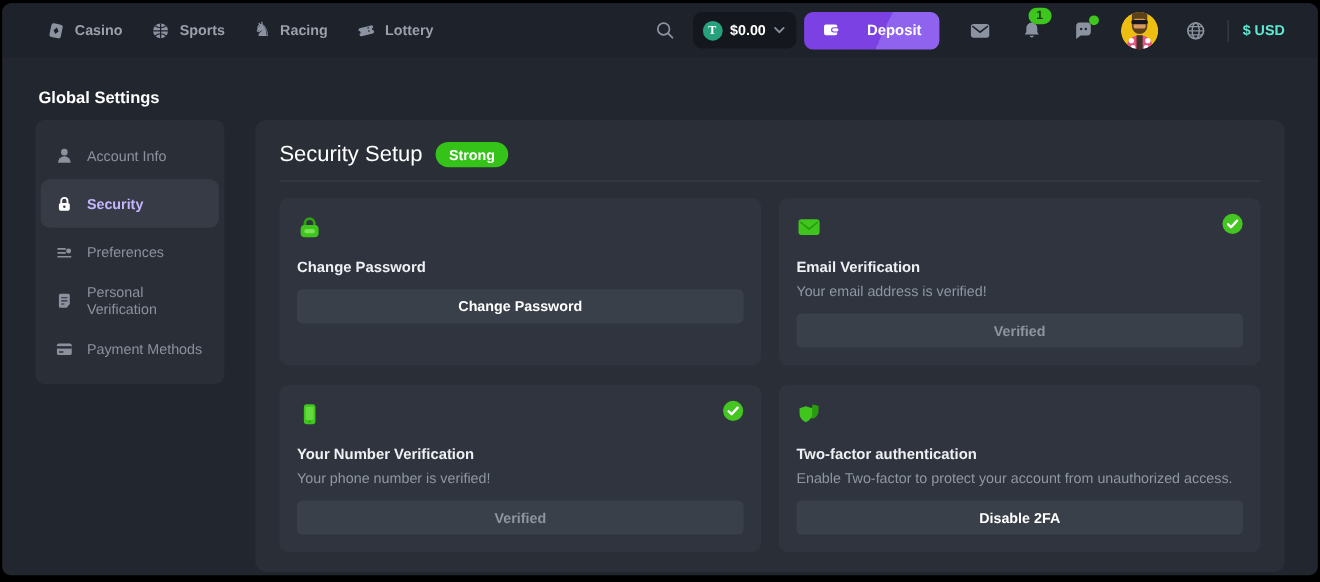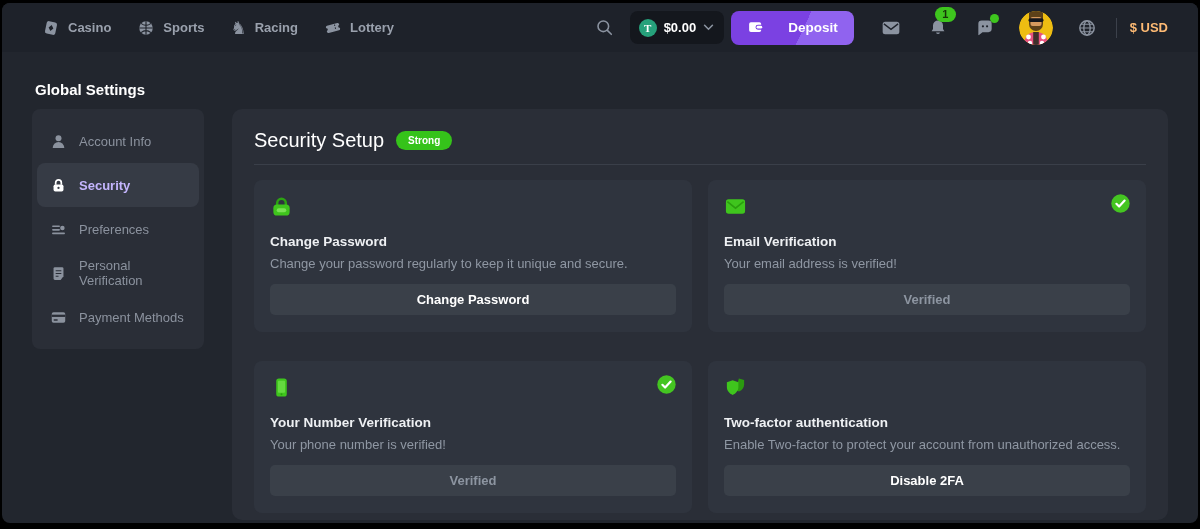--- a/index.html
+++ b/index.html
@@ -18,36 +18,36 @@
   .coin { width:18px; height:18px; border-radius:50%; background:#26a17b; color:#fff; font-size:11px; font-weight:700; display:flex; align-items:center; justify-content:center; font-family:"Liberation Serif",serif; }
   .balance-amt { color:#fff; font-size:13px; font-weight:700; }
   .deposit-btn { margin-left:7px; height:34px; padding:0 16px; border:none; border-radius:8px;
     background:linear-gradient(115deg,#7b41e2 58%,#9063ef 58%);
     color:#fff; font-size:13.5px; font-weight:700; font-family:inherit; display:flex; align-items:center; gap:24px; cursor:pointer; }
   .icon-btn { width:20px; height:20px; margin-left:27px; position:relative; cursor:pointer; display:inline-flex; }
   .badge-count { position:absolute; top:-11px; left:7px; min-width:21px; height:15px; background:#3ec51e; border-radius:999px; color:#173508; font-size:11px; font-weight:700; display:flex; align-items:center; justify-content:center; padding:0 5px; }
   .presence-dot { position:absolute; top:-4px; right:-4px; width:9px; height:9px; border-radius:50%; background:#3ec51e; }
   .avatar { width:34px; height:34px; margin-left:24px; border-radius:50%; overflow:hidden; cursor:pointer; flex:none; }
   .vdiv { width:1px; height:20px; background:#3c414b; margin-left:19px; }
-  .currency { margin-left:13px; color:#fdba74; font-size:13px; font-weight:600; cursor:pointer; white-space:nowrap; }
+  .currency { margin-left:13px; color:#5eead4; font-size:13px; font-weight:600; cursor:pointer; white-space:nowrap; }
 
   
   .page-title { position:absolute; left:33px; top:78px; color:#fff; font-size:15px; font-weight:700; }
   .sidebar { position:absolute; left:30px; top:106px; width:172px; height:240px; background:#2a2e37; border-radius:8px; padding:10px 0; }
   .side-item { height:44px; display:flex; align-items:center; gap:12px; padding:0 13px; margin:0 5px; border-radius:8px; color:#8b929e; font-size:13px; cursor:pointer; }
   .side-item.active { background:#363b45; color:#c4b5fd; font-weight:700; }
   .side-ic { width:17px; height:17px; flex:none; display:inline-flex; }
 
   
   .panel { position:absolute; left:230px; top:106px; width:936px; height:411px; background:#2a2e37; border-radius:10px; padding:19px 22px; }
   .panel-head { display:flex; align-items:center; gap:12px; height:24px; }
   .panel-title { color:#fff; font-size:20px; font-weight:400; }
-  .badge { background:#35c31a; color:#fff; font-size:10px; font-weight:700; padding:4px 12px; border-radius:999px; }
+  .badge { background:#35c31a; color:#fff; font-size:13px; font-weight:700; padding:4px 12px; border-radius:999px; }
   .divider { height:1px; background:#3a3f49; margin-top:12px; }
-  .grid { margin-top:15px; display:grid; grid-template-columns:1fr 1fr; gap:29px 16px; }
+  .grid { margin-top:15px; display:grid; grid-template-columns:1fr 1fr; gap:18px 16px; }
   .card { background:#2f343e; border-radius:8px; padding:15px 16px; height:152px; position:relative; }
   .card-ic { width:23px; height:23px; display:inline-flex; }
   .card-title { margin-top:12px; font-size:13.5px; font-weight:700; color:#eef0f3; }
   .card-desc { margin-top:7px; font-size:13px; color:#8f97a3; }
   .card-btn { margin-top:13px; width:100%; height:31px; background:#3a4049; border:none; border-radius:5px; font-size:13px; font-weight:700; color:#fff; font-family:inherit; cursor:pointer; }
   .card-btn.muted { color:#8d95a1; cursor:default; }
   .check { position:absolute; top:13px; right:15px; width:21px; height:21px; }
 </style>
 </head>
 <body>
@@ -241,21 +241,20 @@
 
       <div class="card">
         <span class="card-ic">
           <svg viewBox="0 0 24 24" width="23" height="23">
               <path d="M7.5 11V8.5a4.5 4.5 0 0 1 9 0V11" stroke="#2ca312" stroke-width="2.6" fill="none"></path>
               <rect x="3.5" y="10" width="17" height="11.5" rx="3.8" fill="#3fc51d"></rect>
               <rect x="7" y="13.7" width="10" height="4.2" rx="2.1" fill="#79e254"></rect>
             </svg>
         </span>
         <div class="card-title">Change Password</div>
-        <div class="card-desc">Change your password regularly to keep it unique and secure.</div>
         <button class="card-btn">Change Password</button>
       </div>
 
       <div class="card">
         <span class="card-ic">
           <svg viewBox="0 0 24 24" width="23" height="23">
               <rect x="2" y="4.5" width="20" height="15" rx="2.8" fill="#3fc51d"></rect>
               <path d="M3.5 7l8.5 6.8L20.5 7" stroke="#2a9e0e" stroke-width="1.7" fill="none"></path>
             </svg>
         </span>

